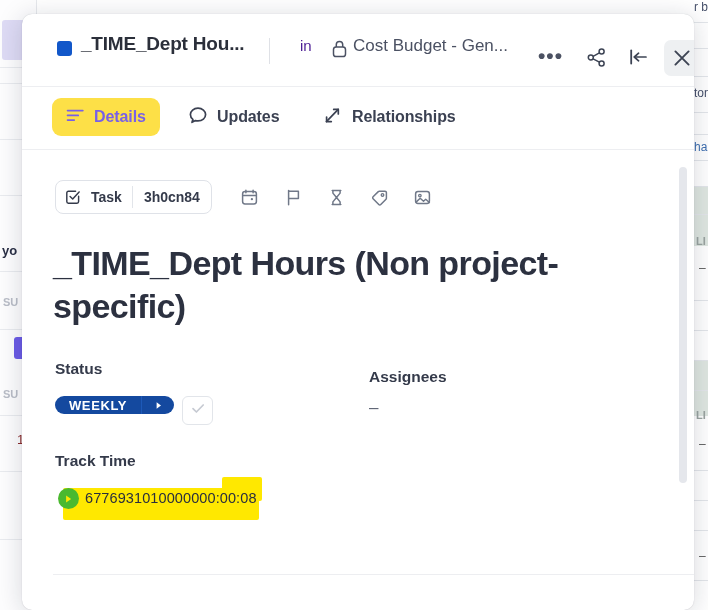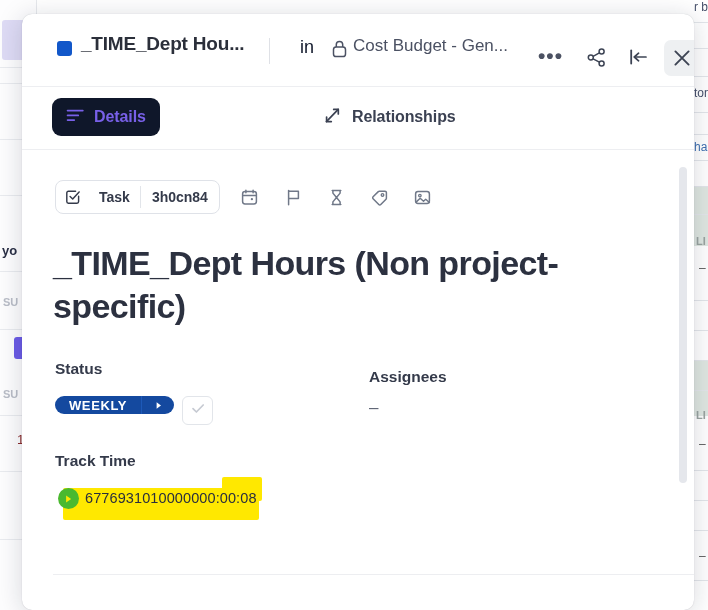--- a/index.html
+++ b/index.html
@@ -36,46 +36,46 @@
     box-shadow:0 3px 26px rgba(20,25,45,.17), 0 0 1px rgba(20,25,45,.25);
     overflow:hidden;
   }
 
   
   .m-head{position:relative;height:72px;border-bottom:1px solid #edeef1;}
   .sq-blue{position:absolute;left:35px;top:27px;width:15px;height:15px;border-radius:3px;background:#1257c9;}
   .m-title{position:absolute;left:59px;top:19px;font-size:19px;font-weight:700;color:#2b2f3a;
            letter-spacing:-.2px;white-space:nowrap;}
   .m-sep{position:absolute;left:247px;top:24px;width:1px;height:26px;background:#dfe1e6;}
-  .m-in{position:absolute;left:278px;top:23px;font-size:18px;color:#0f172a;}
+  .m-in{position:absolute;left:278px;top:23px;font-size:15px;color:#4c1d95;}
   .m-lock{position:absolute;left:309px;top:25px;}
   .m-space{position:absolute;left:331px;top:22px;font-size:17px;color:#4b5163;white-space:nowrap;}
   .ic-btn{position:absolute;display:flex;align-items:center;justify-content:center;border-radius:7px;cursor:pointer;}
   .dots{position:absolute;left:516px;top:31px;font-size:21px;color:#4c5263;letter-spacing:1px;line-height:1;font-weight:700;}
   .share-b{left:560px;top:29px;width:28px;height:28px;}
   .coll-b{left:603px;top:29px;width:28px;height:28px;}
   .close-b{left:642px;top:26px;width:36px;height:36px;background:#eef0f2;}
 
   
   .m-tabs{position:relative;height:62px;border-bottom:1px solid #edeef1;}
   .tab{position:absolute;top:11px;height:38px;display:flex;align-items:center;gap:9px;
        padding:0 14px;border-radius:9px;cursor:pointer;box-sizing:border-box;}
   .tab .lbl{font-size:16px;font-weight:700;color:#3b4152;letter-spacing:-.1px;}
-  .tab.active{background:#0f172a;}
+  .tab.active{background:#fde047;}
   .tab.active .lbl{color:#7860e8;}
 
   
   .m-body{position:relative;height:461px;overflow:hidden;}
   .scrollbar{position:absolute;right:7px;top:17px;width:8px;height:316px;background:#e5e7ec;border-radius:5px;cursor:pointer;}
 
   
   .meta-row{position:absolute;left:33px;top:30px;height:34px;}
   .chip{position:absolute;left:0;top:0;height:34px;border:1px solid #dfe2e8;border-radius:8px;
         display:flex;align-items:center;box-sizing:border-box;cursor:pointer;background:#fff;}
-  .chip .c1{display:flex;align-items:center;gap:18px;padding:0 10px 0 9px;}
+  .chip .c1{display:flex;align-items:center;gap:10px;padding:0 10px 0 9px;}
   .chip .c1 span{font-size:14px;font-weight:700;color:#343a4a;}
   .chip .vdiv{width:1px;height:22px;background:#e2e5ea;}
   .chip .c2{padding:0 11px;font-size:14px;font-weight:700;color:#343a4a;}
   .mic{position:absolute;top:3px;width:28px;height:28px;display:flex;align-items:center;justify-content:center;cursor:pointer;}
 
   
   .task-title{position:absolute;left:31px;top:92px;width:530px;font-size:34px;line-height:43px;
               font-weight:700;color:#2c3140;letter-spacing:-.6px;}
 
   
@@ -200,20 +200,28 @@
 
       <div class="tab active" style="left:30px;">
         <span>
           <svg width="19" height="15" viewBox="0 0 19 15" fill="none">
             <path d="M1.6 2.6h15.2M1.6 7.4h10.6M1.6 12.1h6.6" stroke="#7860e8" stroke-width="1.8" stroke-linecap="round"></path>
           </svg>
         </span>
         <span class="lbl">Details</span>
       </div>
 
+      <div class="tab" style="left:152px;">
+        <span>
+          <svg width="20" height="19" viewBox="0 0 20 19" fill="none">
+            <path d="M10 2.2c4.3 0 7.6 2.8 7.6 6.4 0 3.5-3.3 6.3-7.6 6.3-.85 0-1.7-.1-2.5-.33L4 16.3l.9-2.9C3.2 12.2 2.4 10.5 2.4 8.6 2.4 5 5.7 2.2 10 2.2z" stroke="#3b4152" stroke-width="1.7" fill="none" stroke-linejoin="round"></path>
+          </svg>
+        </span>
+        <span class="lbl">Updates</span>
+      </div>
 
       <div class="tab" style="left:287px;">
         <span>
           <svg width="20" height="19" viewBox="0 0 20 19" fill="none">
             <path d="M3.4 15.6L15.2 3.4" stroke="#3b4152" stroke-width="1.7" stroke-linecap="round"></path>
             <path d="M10.7 3.4h4.6v4.6" stroke="#3b4152" stroke-width="1.7" stroke-linecap="round" stroke-linejoin="round" fill="none"></path>
             <path d="M8.3 15.6H3.6V11" stroke="#3b4152" stroke-width="1.7" stroke-linecap="round" stroke-linejoin="round" fill="none"></path>
           </svg>
         </span>
         <span class="lbl">Relationships</span>

